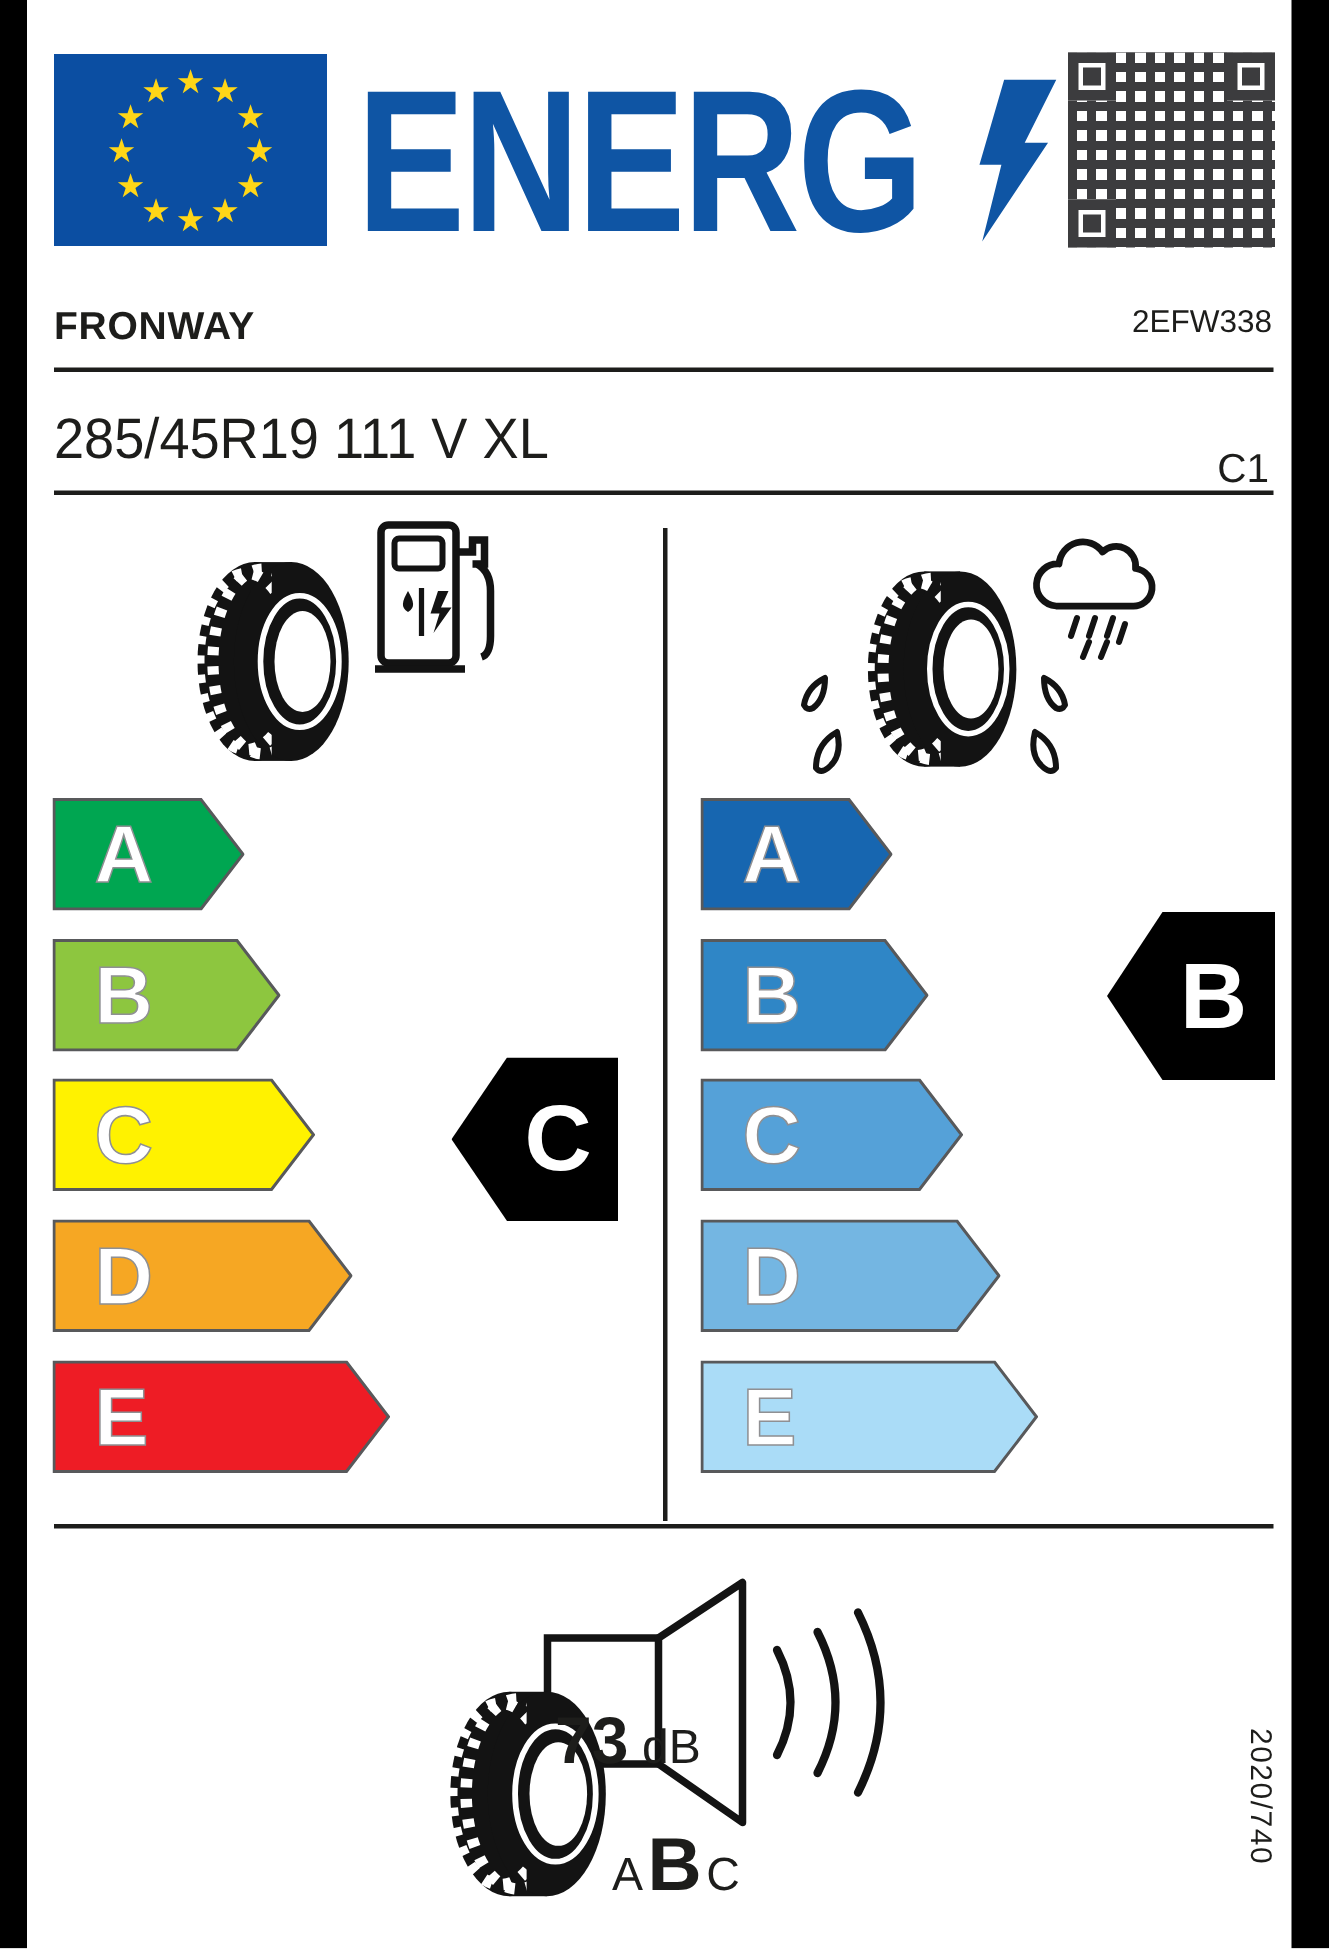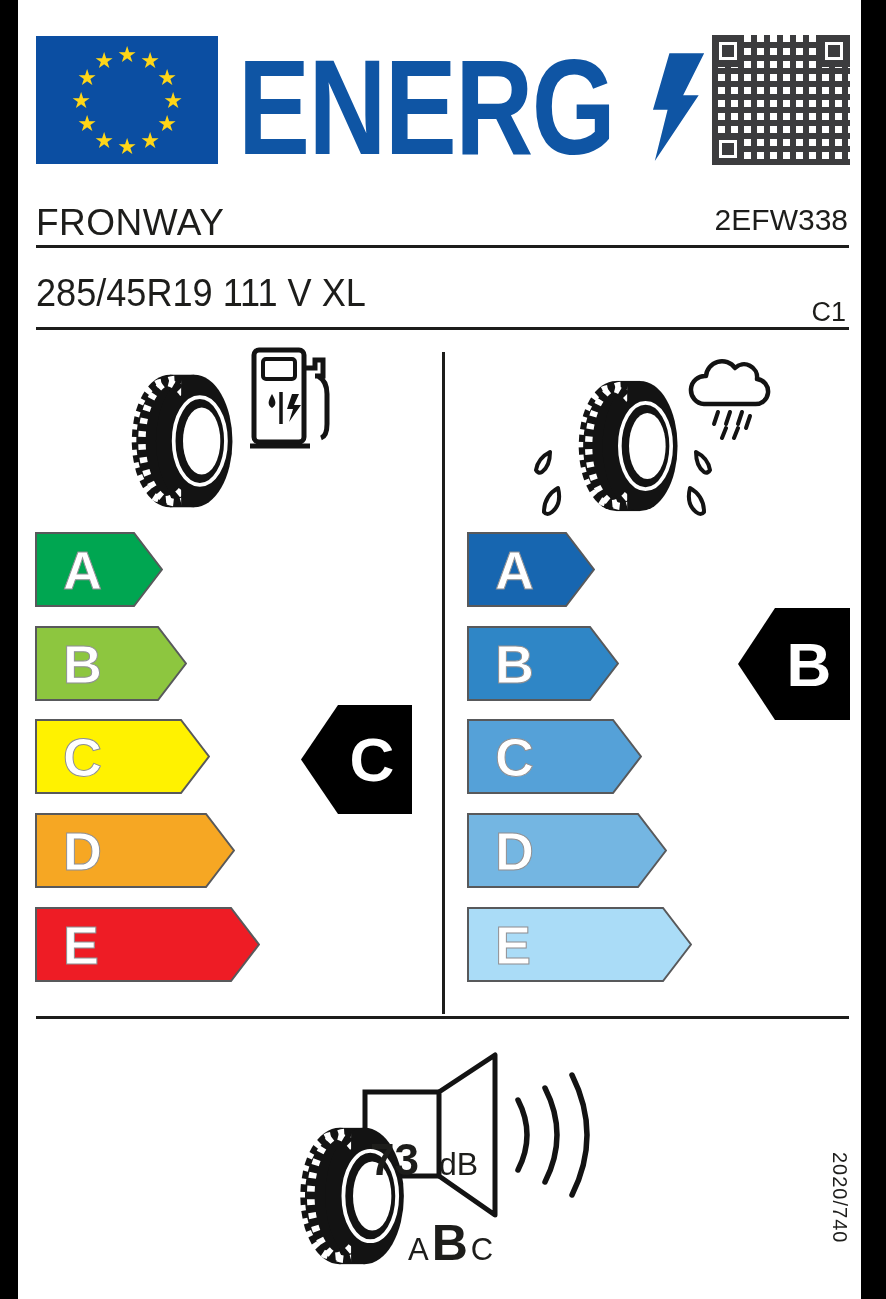--- a/index.html
+++ b/index.html
@@ -16,42 +16,42 @@
               line-height:1.1;white-space:nowrap;}
   .bolt{position:absolute;left:642px;top:52px;}
   .qr{position:absolute;left:712px;top:35px;width:138px;height:130px;background:
       repeating-linear-gradient(0deg,#3c3c3e 0 6px,transparent 6px 13px),
       repeating-linear-gradient(90deg,#3c3c3e 0 6px,#fff 6px 13px);}
   .qr-finder{position:absolute;width:32px;height:32px;border:7px solid #3c3c3e;background:#fff;box-sizing:border-box;}
   .qr-finder::after{content:"";position:absolute;inset:3px;background:#3c3c3e;}
   .qr-f-tl{left:0;top:0;} .qr-f-tr{right:0;top:0;} .qr-f-bl{left:0;bottom:0;}
 
   
-  .brand{position:absolute;left:36px;top:202px;font-size:37px;font-weight:normal;letter-spacing:.5px;}
-  .model{position:absolute;right:38px;top:203px;font-size:30px;}
+  .brand{position:absolute;left:36px;top:202px;font-size:26px;font-weight:bold;letter-spacing:.5px;}
+  .model{position:absolute;right:38px;top:203px;font-size:21px;}
   .size{position:absolute;left:36px;top:272px;font-size:38px;transform:scaleX(.95);transform-origin:left top;white-space:nowrap;}
   .tyre-class{position:absolute;right:40px;top:281px;font-size:27px;margin-top:16px;}
   .rule{position:absolute;left:36px;width:813px;height:3px;background:#1d1d1b;}
   .rule-1{top:245px;} .rule-2{top:327px;} .rule-3{top:1016px;}
   .vdivider{position:absolute;left:442px;top:352px;width:3px;height:662px;background:#1d1d1b;}
 
   
   .arrow{position:absolute;height:75px;}
   .arrow svg{position:absolute;left:0;top:0;}
   .arrow .letter{position:absolute;left:28px;top:0;height:75px;display:flex;align-items:center;
                  font-size:54px;font-weight:bold;color:#fff;-webkit-text-stroke:1px #8f9093;}
   .indicator{position:absolute;}
   .indicator svg{position:absolute;left:0;top:0;}
   .indicator .letter{position:absolute;inset:0;display:flex;align-items:center;justify-content:center;
                      padding-left:30px;font-size:62px;font-weight:bold;color:#fff;}
 
   .icon{position:absolute;}
 
   
-  .db-value{position:absolute;left:370px;top:1106px;display:flex;align-items:baseline;gap:20px;z-index:5;}
+  .db-value{position:absolute;left:370px;top:1106px;display:flex;align-items:baseline;gap:9px;z-index:5;}
   .db-value .num{font-size:44px;font-weight:bold;}
   .db-value .unit{font-size:32px;margin-top:40px;}
   .noise-class{position:absolute;left:408px;top:1214px;display:flex;align-items:baseline;gap:3px;z-index:5;}
   .noise-class .small{font-size:31px;}
   .noise-class .big{font-size:50px;font-weight:bold;}
   .regulation{position:absolute;left:828px;top:1152px;writing-mode:vertical-rl;font-size:20px;letter-spacing:1px;}
 </style>
 </head>
 <body>
 

